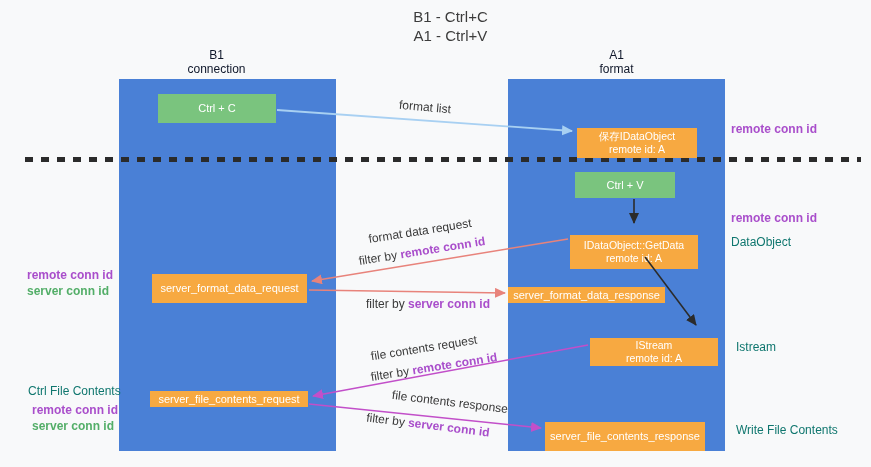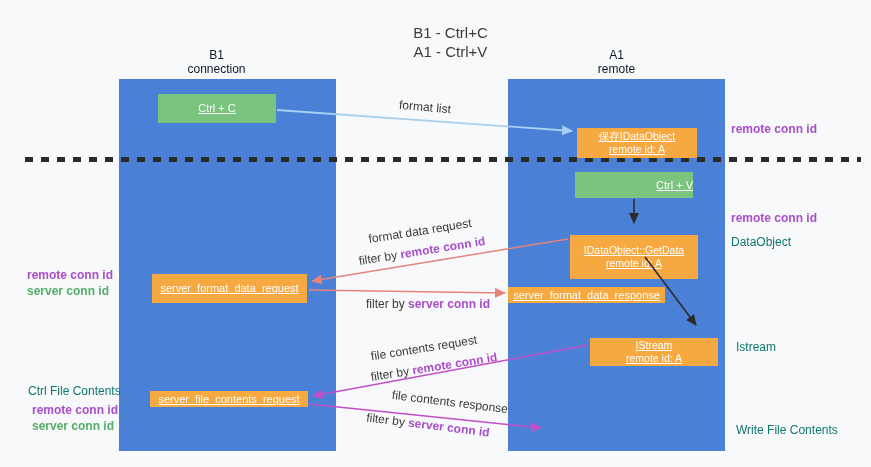--- a/index.html
+++ b/index.html
@@ -3,38 +3,37 @@
 <meta charset="utf-8">
 <style>
   html,body { margin:0; padding:0; background:#f8f9fa; }
   .canvas {
     position:relative; width:871px; height:467px;
     background:#f8f9fa; overflow:hidden;
     font-family:"Liberation Sans", sans-serif;
     color:#3c3c3c;
   }
   .title {
-    position:absolute; top:23px; left:0; width:100%;
+    position:absolute; top:7px; left:0; width:100%;
     text-align:center; font-size:15px; line-height:19px; color:#3c3c3c;
     padding-left:30px; box-sizing:border-box;
   }
   .col-header {
     position:absolute; text-align:center; font-size:12px; line-height:14px; color:#0f172a;
   }
   .col { position:absolute; background:#4a80d6; }
   .dashline {
     position:absolute; left:25px; top:157px; width:836px; height:5px;
     background:repeating-linear-gradient(90deg,#2b2b2b 0 8px,transparent 8px 16px);
   }
   .box {
     position:absolute; display:flex; flex-direction:column;
     align-items:center; justify-content:center;
     color:#fff; text-align:center; font-size:11px; line-height:13px;
     box-sizing:border-box;
-    text-decoration:underline;
   }
   .green  { background:#7ac47e; }
   .orange { background:#f7a941;margin-top:8px; }
   .box .l2 { font-size:10.5px; }
   .alabel {
     position:absolute; font-size:12px; color:#3a3a3a;
     white-space:nowrap; text-align:center;
   }
   .slbl { position:absolute; font-size:12px; white-space:nowrap; color:#0f766e; }
   .purple { color:#a94ecb; font-weight:bold; }
@@ -53,42 +52,42 @@
     <div>B1 - Ctrl+C</div>
     <div>A1 - Ctrl+V</div>
   </div>
 
   <div class="col-header" style="left:108px; top:48px; width:217px;">
     <div>B1</div>
     <div>connection</div>
   </div>
   <div class="col-header" style="left:508px; top:48px; width:217px;">
     <div>A1</div>
-    <div>remote</div>
+    <div>format</div>
   </div>
 
   <div class="col" style="left:119px; top:79px; width:217px; height:372px;"></div>
   <div class="col" style="left:508px; top:79px; width:217px; height:372px;"></div>
 
   <div class="dashline"></div>
 
   <div class="box green" style="left:158px; top:94px; width:118px; height:29px;">
     <div>Ctrl + C</div>
   </div>
 
   <div class="box orange" style="left:577px; top:120px; width:120px; height:30px;">
     <div class="l2">保存IDataObject</div>
     <div class="l2">remote id: A</div>
   </div>
 
-  <div class="box green" style="left:575px; top:172px; width:118px; height:26px;align-items:flex-end;">
+  <div class="box green" style="left:575px; top:172px; width:100px; height:26px;">
     <div>Ctrl + V</div>
   </div>
 
-  <div class="box orange" style="left:570px; top:227px; width:128px; height:44px;">
+  <div class="box orange" style="left:570px; top:227px; width:128px; height:34px;">
     <div class="l2">IDataObject::GetData</div>
     <div class="l2">remote id: A</div>
   </div>
 
   <div class="box orange" style="left:152px; top:266px; width:155px; height:29px;">
     <div>server_format_data_request</div>
   </div>
 
   <div class="box orange" style="left:508px; top:279px; width:157px; height:16px;">
     <div>server_format_data_response</div>
@@ -96,20 +95,23 @@
 
   <div class="box orange" style="left:590px; top:330px; width:128px; height:28px;">
     <div class="l2">IStream</div>
     <div class="l2">remote id: A</div>
   </div>
 
   <div class="box orange" style="left:150px; top:383px; width:158px; height:16px;">
     <div>server_file_contents_request</div>
   </div>
 
+  <div class="box orange" style="left:545px; top:414px; width:160px; height:29px;">
+    <div>server_file_contents_response</div>
+  </div>
 
   <svg class="arrows" width="871" height="467" viewBox="0 0 871 467">
     <defs>
       <marker id="mBlue" markerUnits="userSpaceOnUse" markerWidth="14" markerHeight="12" refX="10" refY="5" orient="auto">
         <path d="M0,0 L11,5 L0,10 Z" fill="#a8d0f2"></path>
       </marker>
       <marker id="mBlack" markerUnits="userSpaceOnUse" markerWidth="14" markerHeight="12" refX="10" refY="5" orient="auto">
         <path d="M0,0 L11,5 L0,10 Z" fill="#2b2b2b"></path>
       </marker>
       <marker id="mSalmon" markerUnits="userSpaceOnUse" markerWidth="14" markerHeight="12" refX="10" refY="5" orient="auto">

